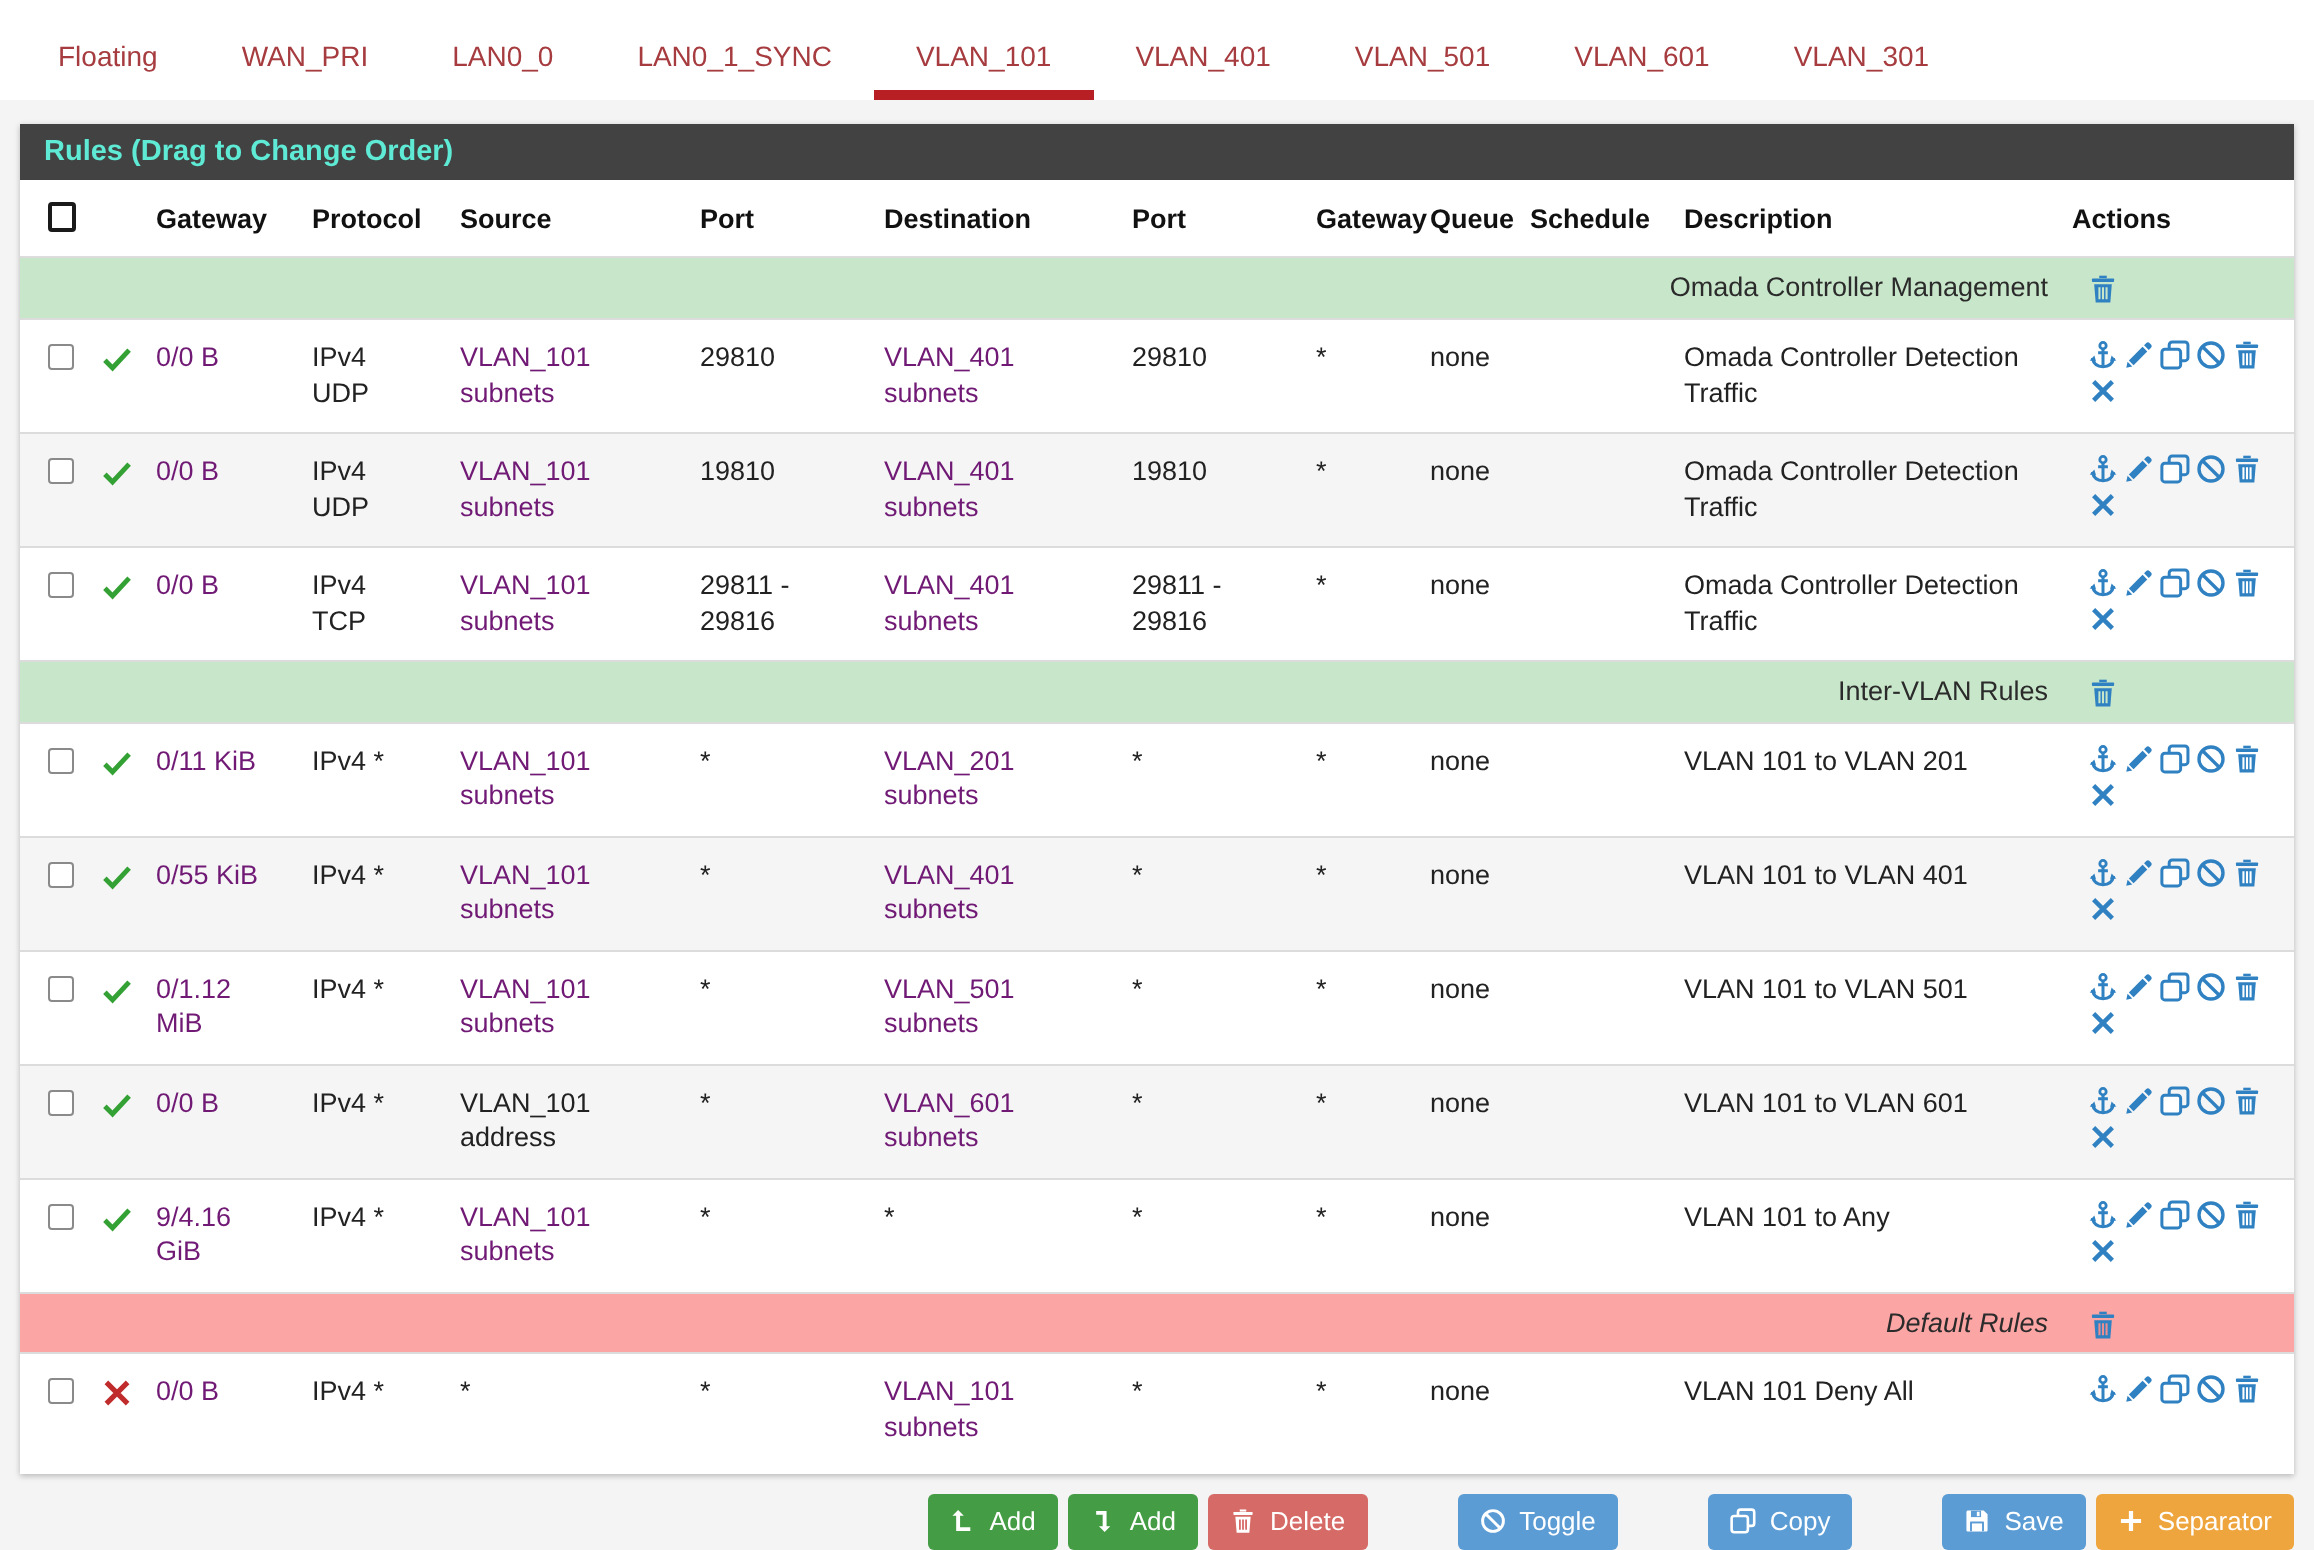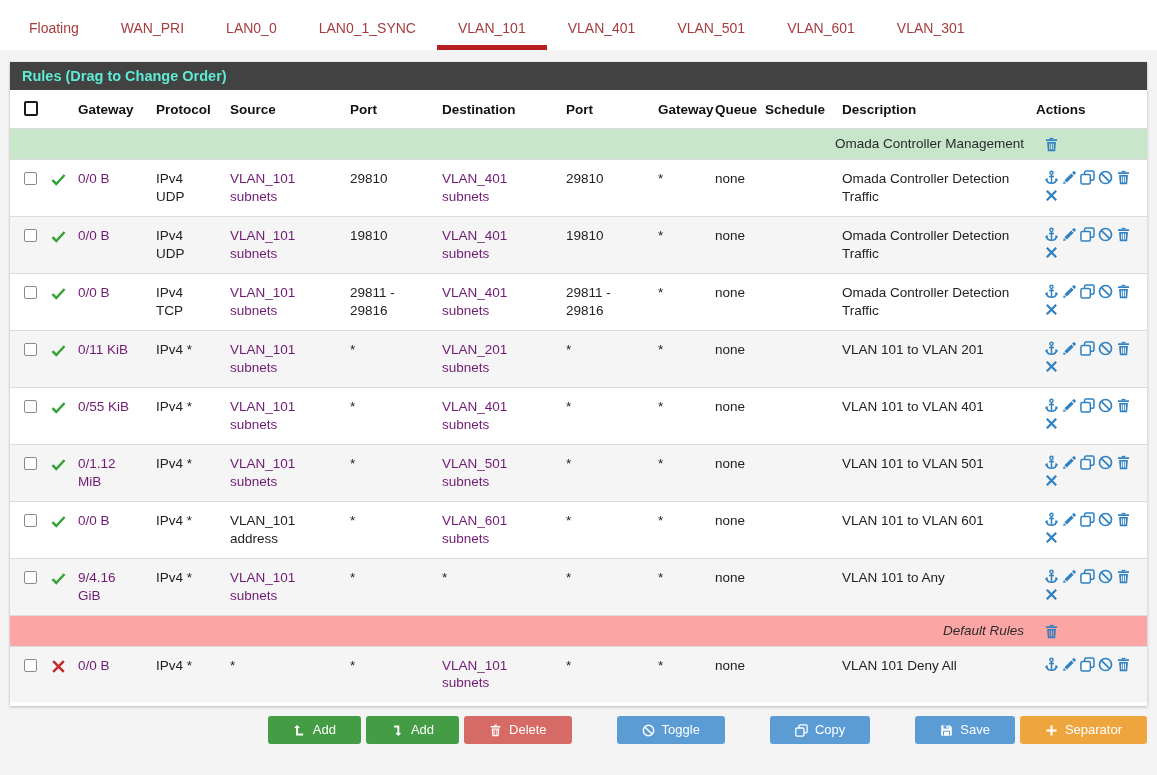--- a/index.html
+++ b/index.html
@@ -55,21 +55,21 @@
   .acts { display:flex; gap:3px; margin-bottom:3px; }
   .acts svg, .sep-act svg { color:#2f81c2; cursor:pointer; }
   .sep-green .sep-act { --groove:#c8e6c9; }
   .sep-red .sep-act { --groove:#ec8e8f; }
   
   .footer { display:flex; justify-content:flex-end; gap:5px; margin:10px 10px 0 0; }
   .btn {
     display:inline-flex; align-items:center; gap:7px;
     border:none; border-radius:3px; color:#fff; font-size:13px;
     font-family:"Liberation Sans", sans-serif;
-    padding:6px 25px; cursor:pointer; line-height:1.2;
+    padding:6px 11px; cursor:pointer; line-height:1.2;
   }
   .btn svg.bic { width:13px; height:13px; color:#fff; }
   .btn-green  { background:#449d44; }
   .btn-red    { background:#d66a66; --groove:#d66a66; }
   .btn-blue   { background:#5b9cd5;margin-left:40px; --icfill:#5b9cd5; }
   .btn-orange { background:#efa53d; }
   .hidden-defs { position:absolute; width:0; height:0; overflow:hidden; }
 </style>
 </head>
 <body>
@@ -302,20 +302,26 @@
               </svg>
           </div>
           <div class="acts">
               <svg class="ic">
                 <use href="#i-x"></use>
               </svg>
             </div>
         </td>
       </tr>
 
+      <tr class="separator sep-green">
+        <td colspan="12" class="sep-label">Inter-VLAN Rules</td>
+        <td class="c-act sep-act"><svg class="ic">
+              <use href="#i-trash"></use>
+            </svg></td>
+      </tr>
 
       <tr class="rule">
         <td class="c-cb"><input type="checkbox" class="cb" style=""></td>
         <td><svg class="ic ic-st ic-pass">
               <use href="#i-check"></use>
             </svg></td>
         <td><span class="lnk wrap-st">0/11 KiB</span></td>
         <td><span class="wrap-pr">IPv4 *</span></td>
         <td><span class="lnk wrap-n">VLAN_101 subnets</span></td>
         <td><span class="wrap-p">*</span></td>

